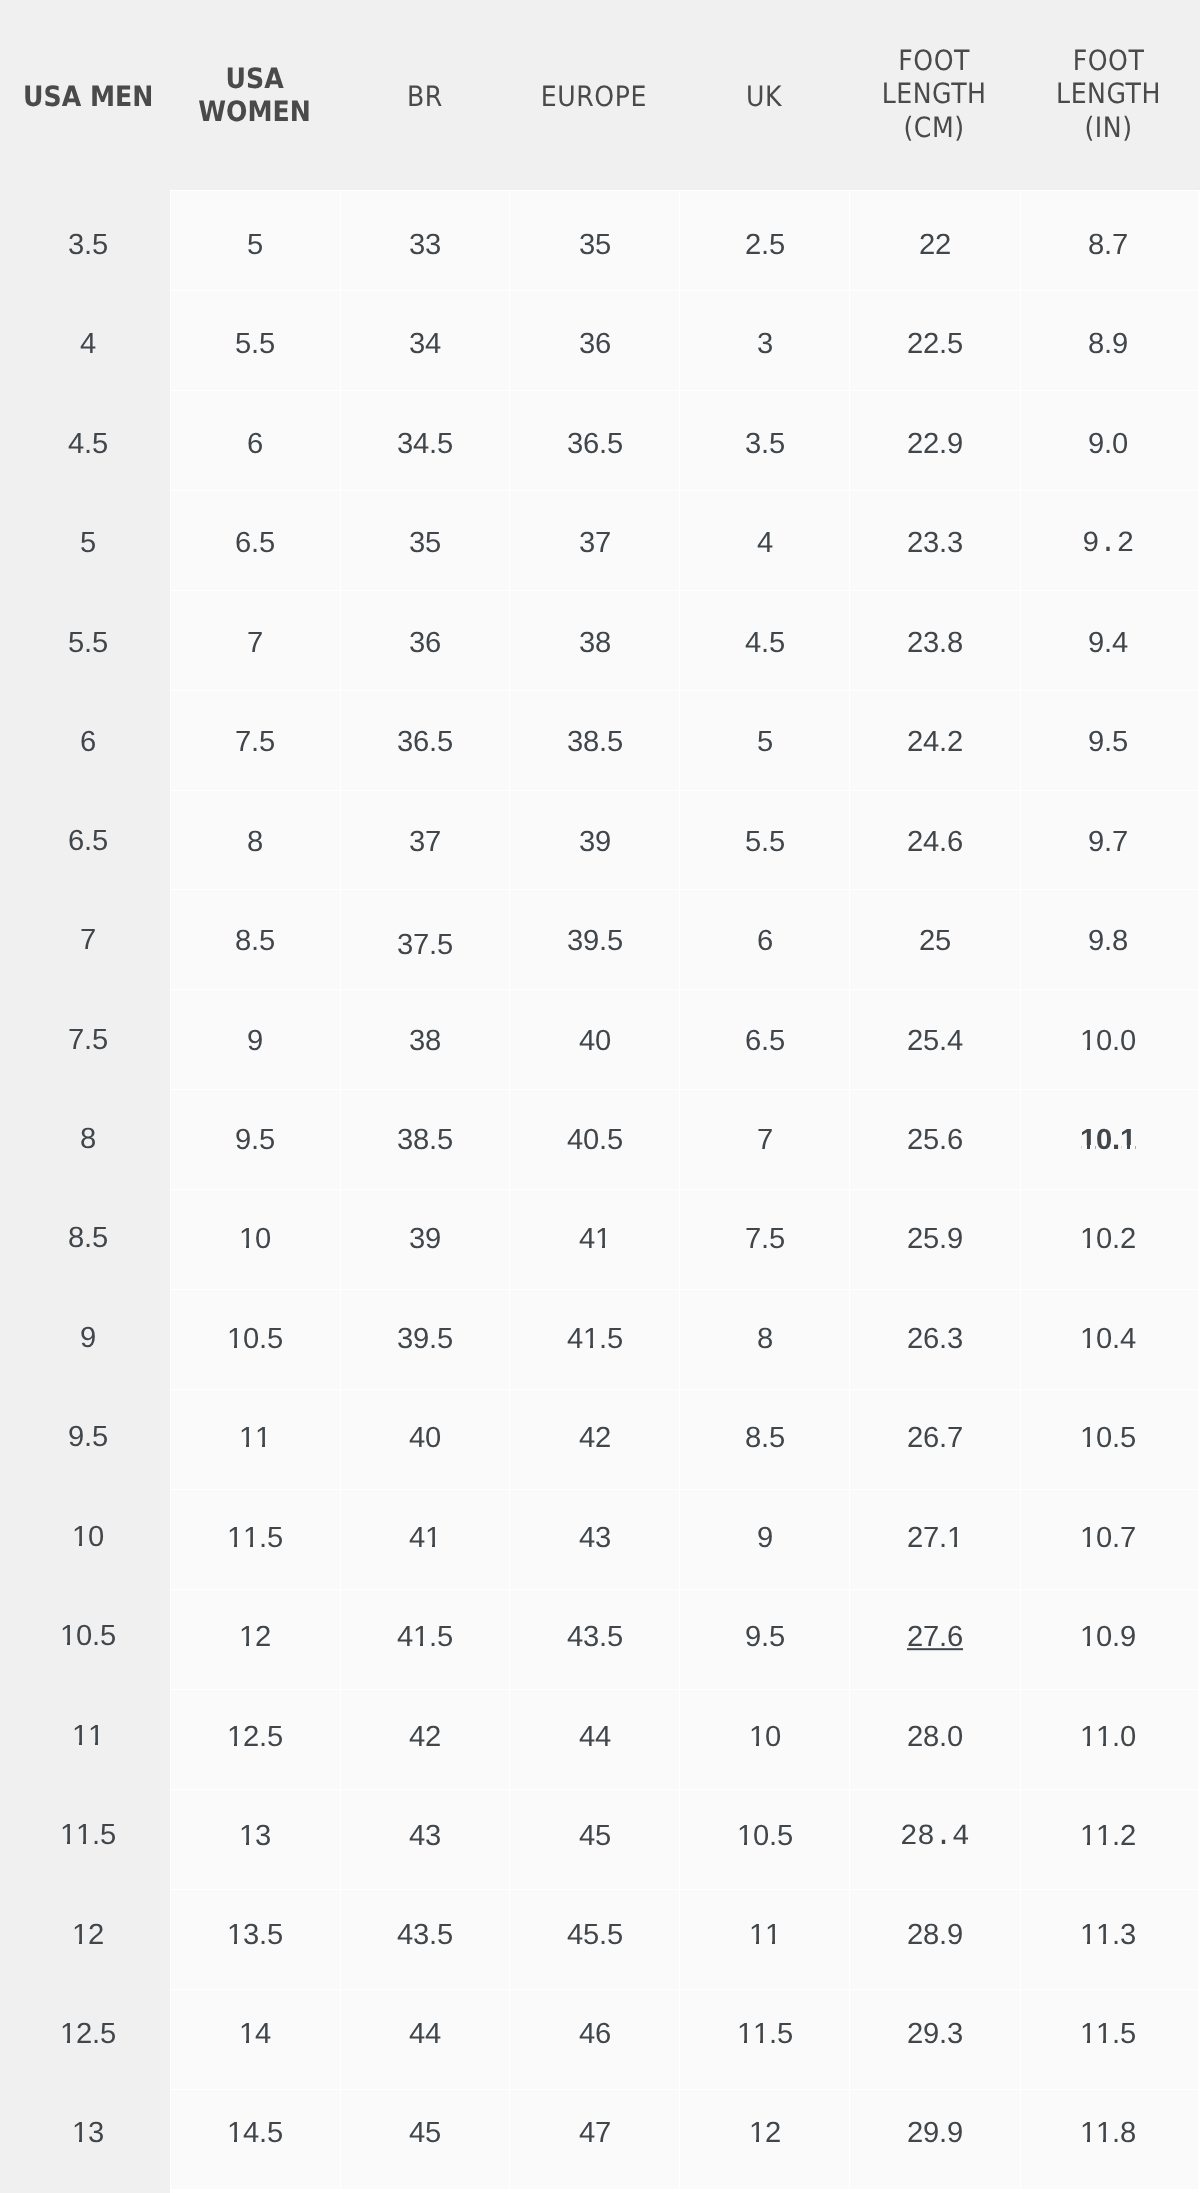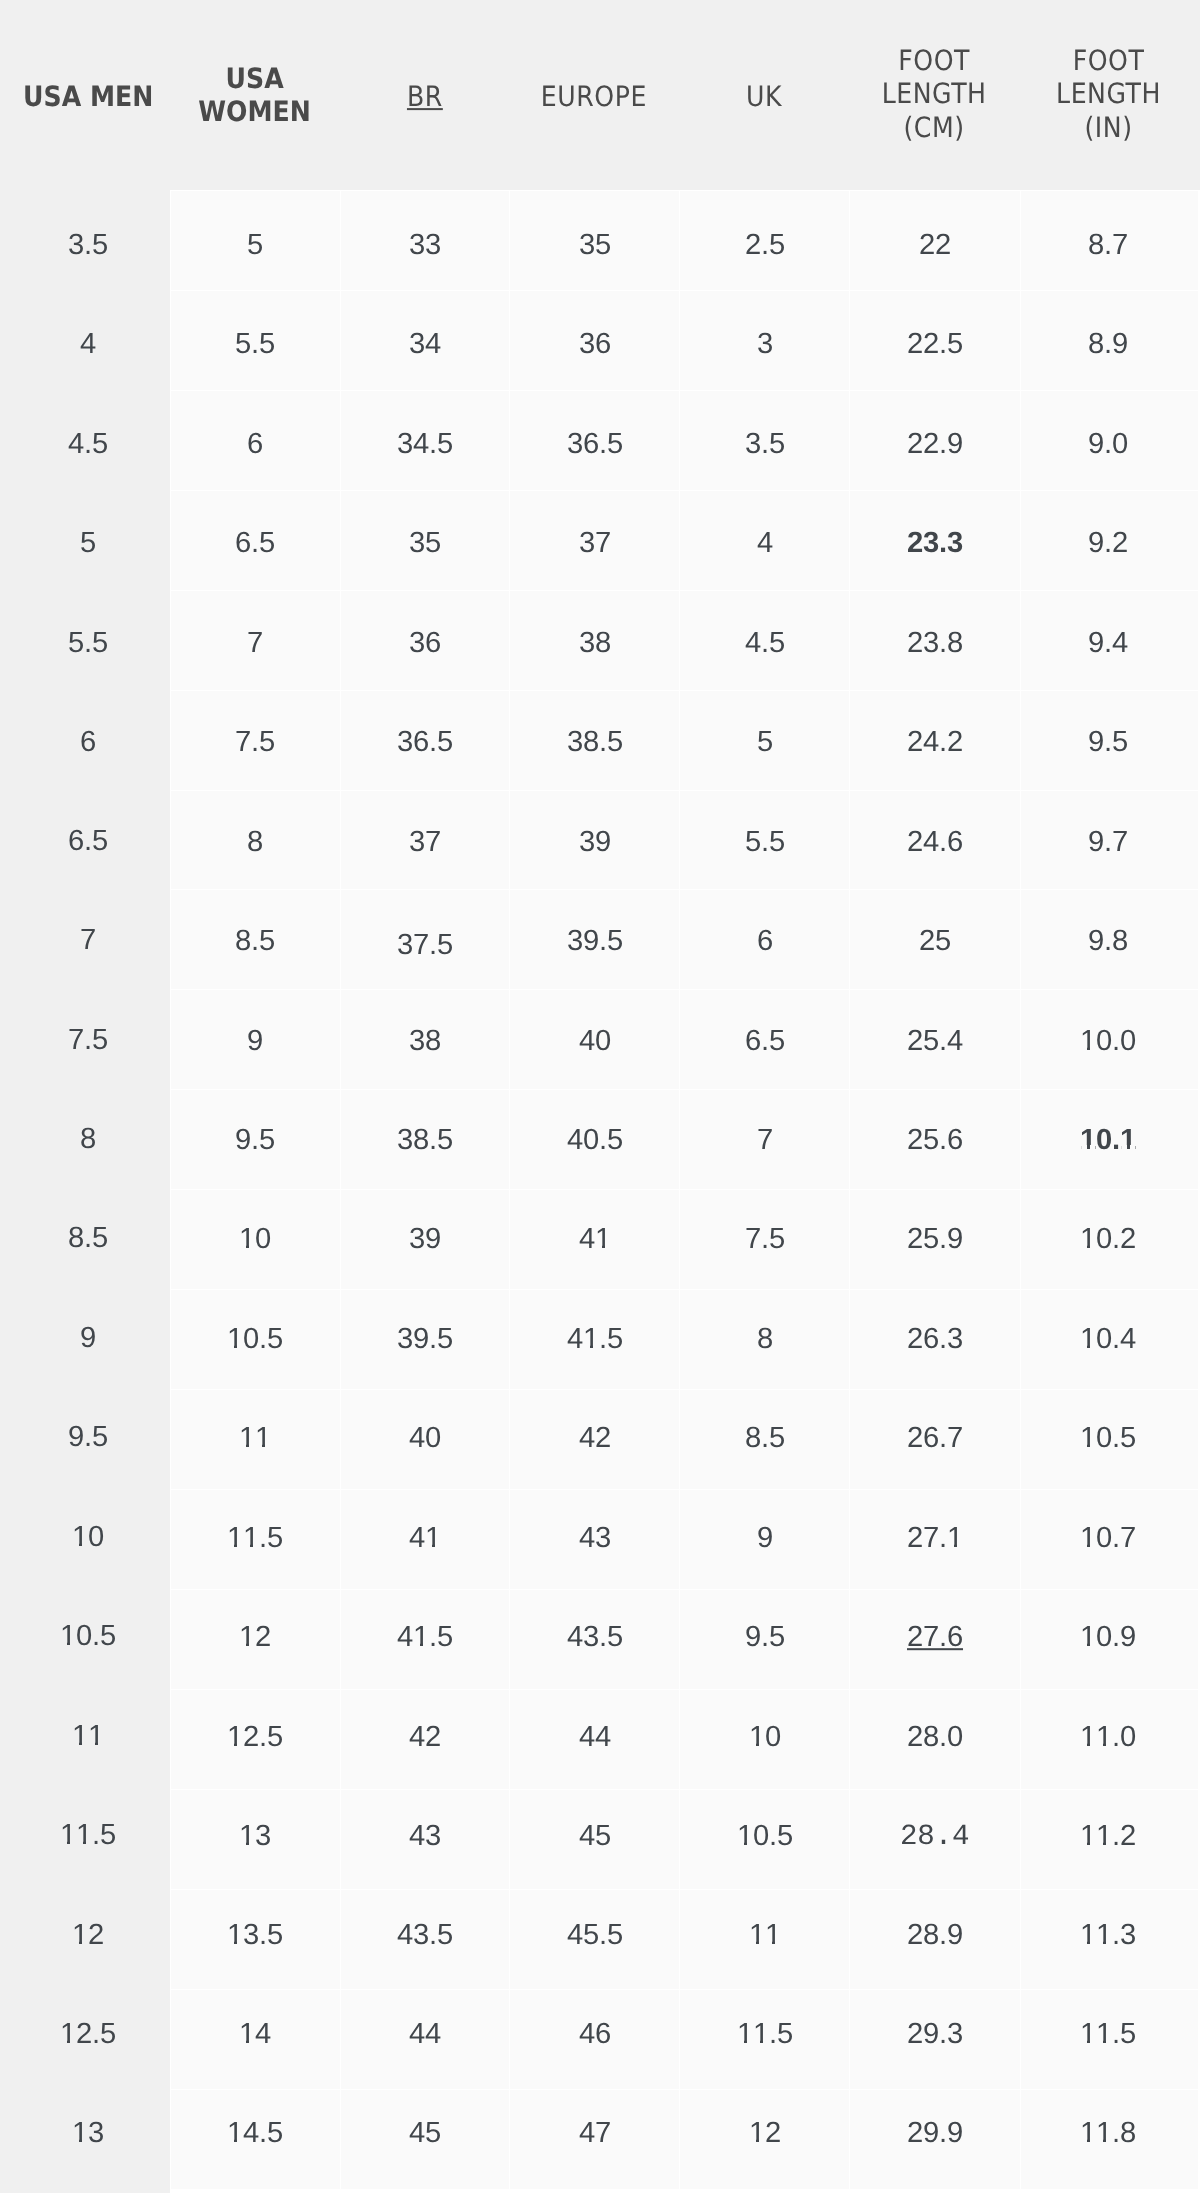--- a/index.html
+++ b/index.html
@@ -121,21 +121,21 @@
             <span class="hd-line">USA MEN</span>
           </span>
         </th>
         <th class="hd-strong">
           <span class="hd-stack" style="transform: translateY(0.7px);">
             <span class="hd-line">USA</span>
             <span class="hd-line">WOMEN</span>
           </span>
         </th>
         <th>
-          <span class="hd-stack" style="transform: translateY(2.1px); text-decoration: underline;">
+          <span class="hd-stack" style="transform: translateY(2.1px);">
             <span class="hd-line">BR</span>
           </span>
         </th>
         <th>
           <span class="hd-stack" style="transform: translateY(2.1px);">
             <span class="hd-line">EUROPE</span>
           </span>
         </th>
         <th>
           <span class="hd-stack" style="transform: translateY(2.1px);">
@@ -185,22 +185,22 @@
         <td><span class="cell-text" style="transform: translateY(3.84px);">3.5</span></td>
         <td><span class="cell-text" style="transform: translateY(3.84px);">22.9</span></td>
         <td class=" last-col"><span class="cell-text" style="transform: translateY(3.84px);">9.0</span></td>
       </tr>
       <tr>
         <td class=" first-col"><span class="cell-text" style="transform: translateY(3.29px);">5</span></td>
         <td><span class="cell-text" style="transform: translateY(3.29px);">6.5</span></td>
         <td><span class="cell-text" style="transform: translateY(3.29px);">35</span></td>
         <td><span class="cell-text" style="transform: translateY(3.29px);">37</span></td>
         <td><span class="cell-text" style="transform: translateY(3.29px);">4</span></td>
-        <td><span class="cell-text" style="transform: translateY(3.29px); font-weight: bold;">23.3</span></td>
-        <td class=" last-col"><span class="cell-text" style="transform: translateY(3.29px);">9.2</span></td>
+        <td><span class="cell-text" style="transform: translateY(3.29px);">23.3</span></td>
+        <td class=" last-col"><span class="cell-text" style="transform: translateY(3.29px); font-family: Liberation Mono, monospace;">9.2</span></td>
       </tr>
       <tr>
         <td class=" first-col"><span class="cell-text" style="transform: translateY(2.73px);">5.5</span></td>
         <td><span class="cell-text" style="transform: translateY(2.73px);">7</span></td>
         <td><span class="cell-text" style="transform: translateY(2.73px);">36</span></td>
         <td><span class="cell-text" style="transform: translateY(2.73px);">38</span></td>
         <td><span class="cell-text" style="transform: translateY(2.73px);">4.5</span></td>
         <td><span class="cell-text" style="transform: translateY(2.73px);">23.8</span></td>
         <td class=" last-col"><span class="cell-text" style="transform: translateY(2.73px);">9.4</span></td>
       </tr>

